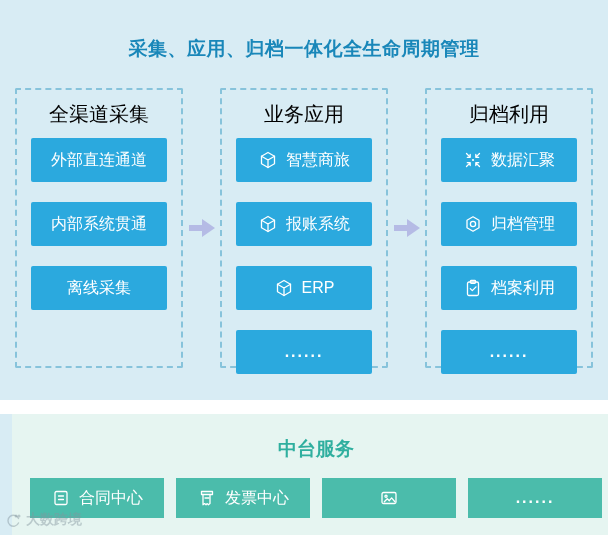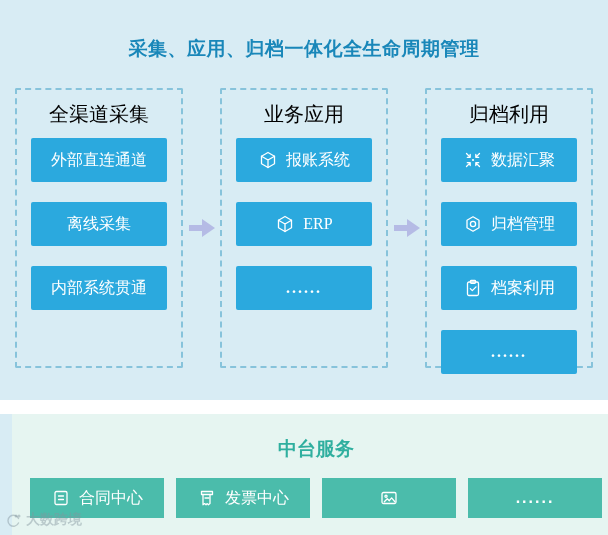--- a/index.html
+++ b/index.html
@@ -1,19 +1,19 @@
 <!DOCTYPE html>
 <html><head>
 <meta charset="utf-8">
 <style>
   * { margin:0; padding:0; box-sizing:border-box; }
   body { font-family: "Liberation Sans", "DejaVu Sans", sans-serif; }
   .canvas { position:relative; width:608px; height:535px; overflow:hidden; background:#D8ECF4; }
 
-  .top-section { position:absolute; top:0; left:0; width:608px; height:400px; background:#D8ECF4;font-family:Liberation Serif, serif; }
+  .top-section { position:absolute; top:0; left:0; width:608px; height:400px; background:#D8ECF4; }
   .main-title { position:absolute; top:36px; left:0; width:608px; text-align:center;
                 font-size:19px; font-weight:bold; color:#1987B9; letter-spacing:0.5px; }
 
   .columns { position:absolute; top:88px; left:15px; width:578px; height:280px;
              display:flex; align-items:stretch; }
   .col-box { width:168px; height:280px; border:2px dashed #87C3DB; border-radius:2px; }
   .col-gap { flex:1; display:flex; align-items:center; justify-content:center; }
 
   .col-header { margin-top:12px; margin-bottom:12px; text-align:center;
                 font-size:20px; color:#000000; font-weight:400; height:24px; line-height:24px; }
@@ -47,37 +47,46 @@
     <div class="main-title">采集、应用、归档一体化全生命周期管理</div>
 
     <div class="columns">
 
       <div class="col-box">
         <div class="col-header">全渠道采集</div>
         <div class="chip">
           <span>外部直连通道</span>
         </div>
         <div class="chip">
+          <span>内部系统贯通</span>
+        </div>
+        <div class="chip">
           <span>离线采集</span>
-        </div>
-        <div class="chip">
-          <span>内部系统贯通</span>
         </div>
       </div>
 
       <div class="col-gap">
         <span class="arrow-shape">
           <svg width="30" height="24" viewBox="0 0 30 24">
             <path d="M2 9 h13 v-6 l13 9 -13 9 v-6 h-13 z" fill="#B5BBE5"></path>
           </svg>
         </span>
       </div>
 
       <div class="col-box">
         <div class="col-header">业务应用</div>
+        <div class="chip">
+          <span class="icon">
+            <svg width="20" height="20" viewBox="0 0 20 20" fill="none" stroke="#fff" stroke-width="1.3" stroke-linejoin="round" stroke-linecap="round">
+              <path d="M10 2.5 L16.5 6.2 V13.8 L10 17.5 L3.5 13.8 V6.2 Z"></path>
+              <path d="M3.5 6.2 L10 10 L16.5 6.2 M10 10 V17.5"></path>
+            </svg>
+          </span>
+          <span>智慧商旅</span>
+        </div>
         <div class="chip">
           <span class="icon">
             <svg width="20" height="20" viewBox="0 0 20 20" fill="none" stroke="#fff" stroke-width="1.3" stroke-linejoin="round" stroke-linecap="round">
               <path d="M10 2.5 L16.5 6.2 V13.8 L10 17.5 L3.5 13.8 V6.2 Z"></path>
               <path d="M3.5 6.2 L10 10 L16.5 6.2 M10 10 V17.5"></path>
             </svg>
           </span>
           <span>报账系统</span>
         </div>
         <div class="chip">

